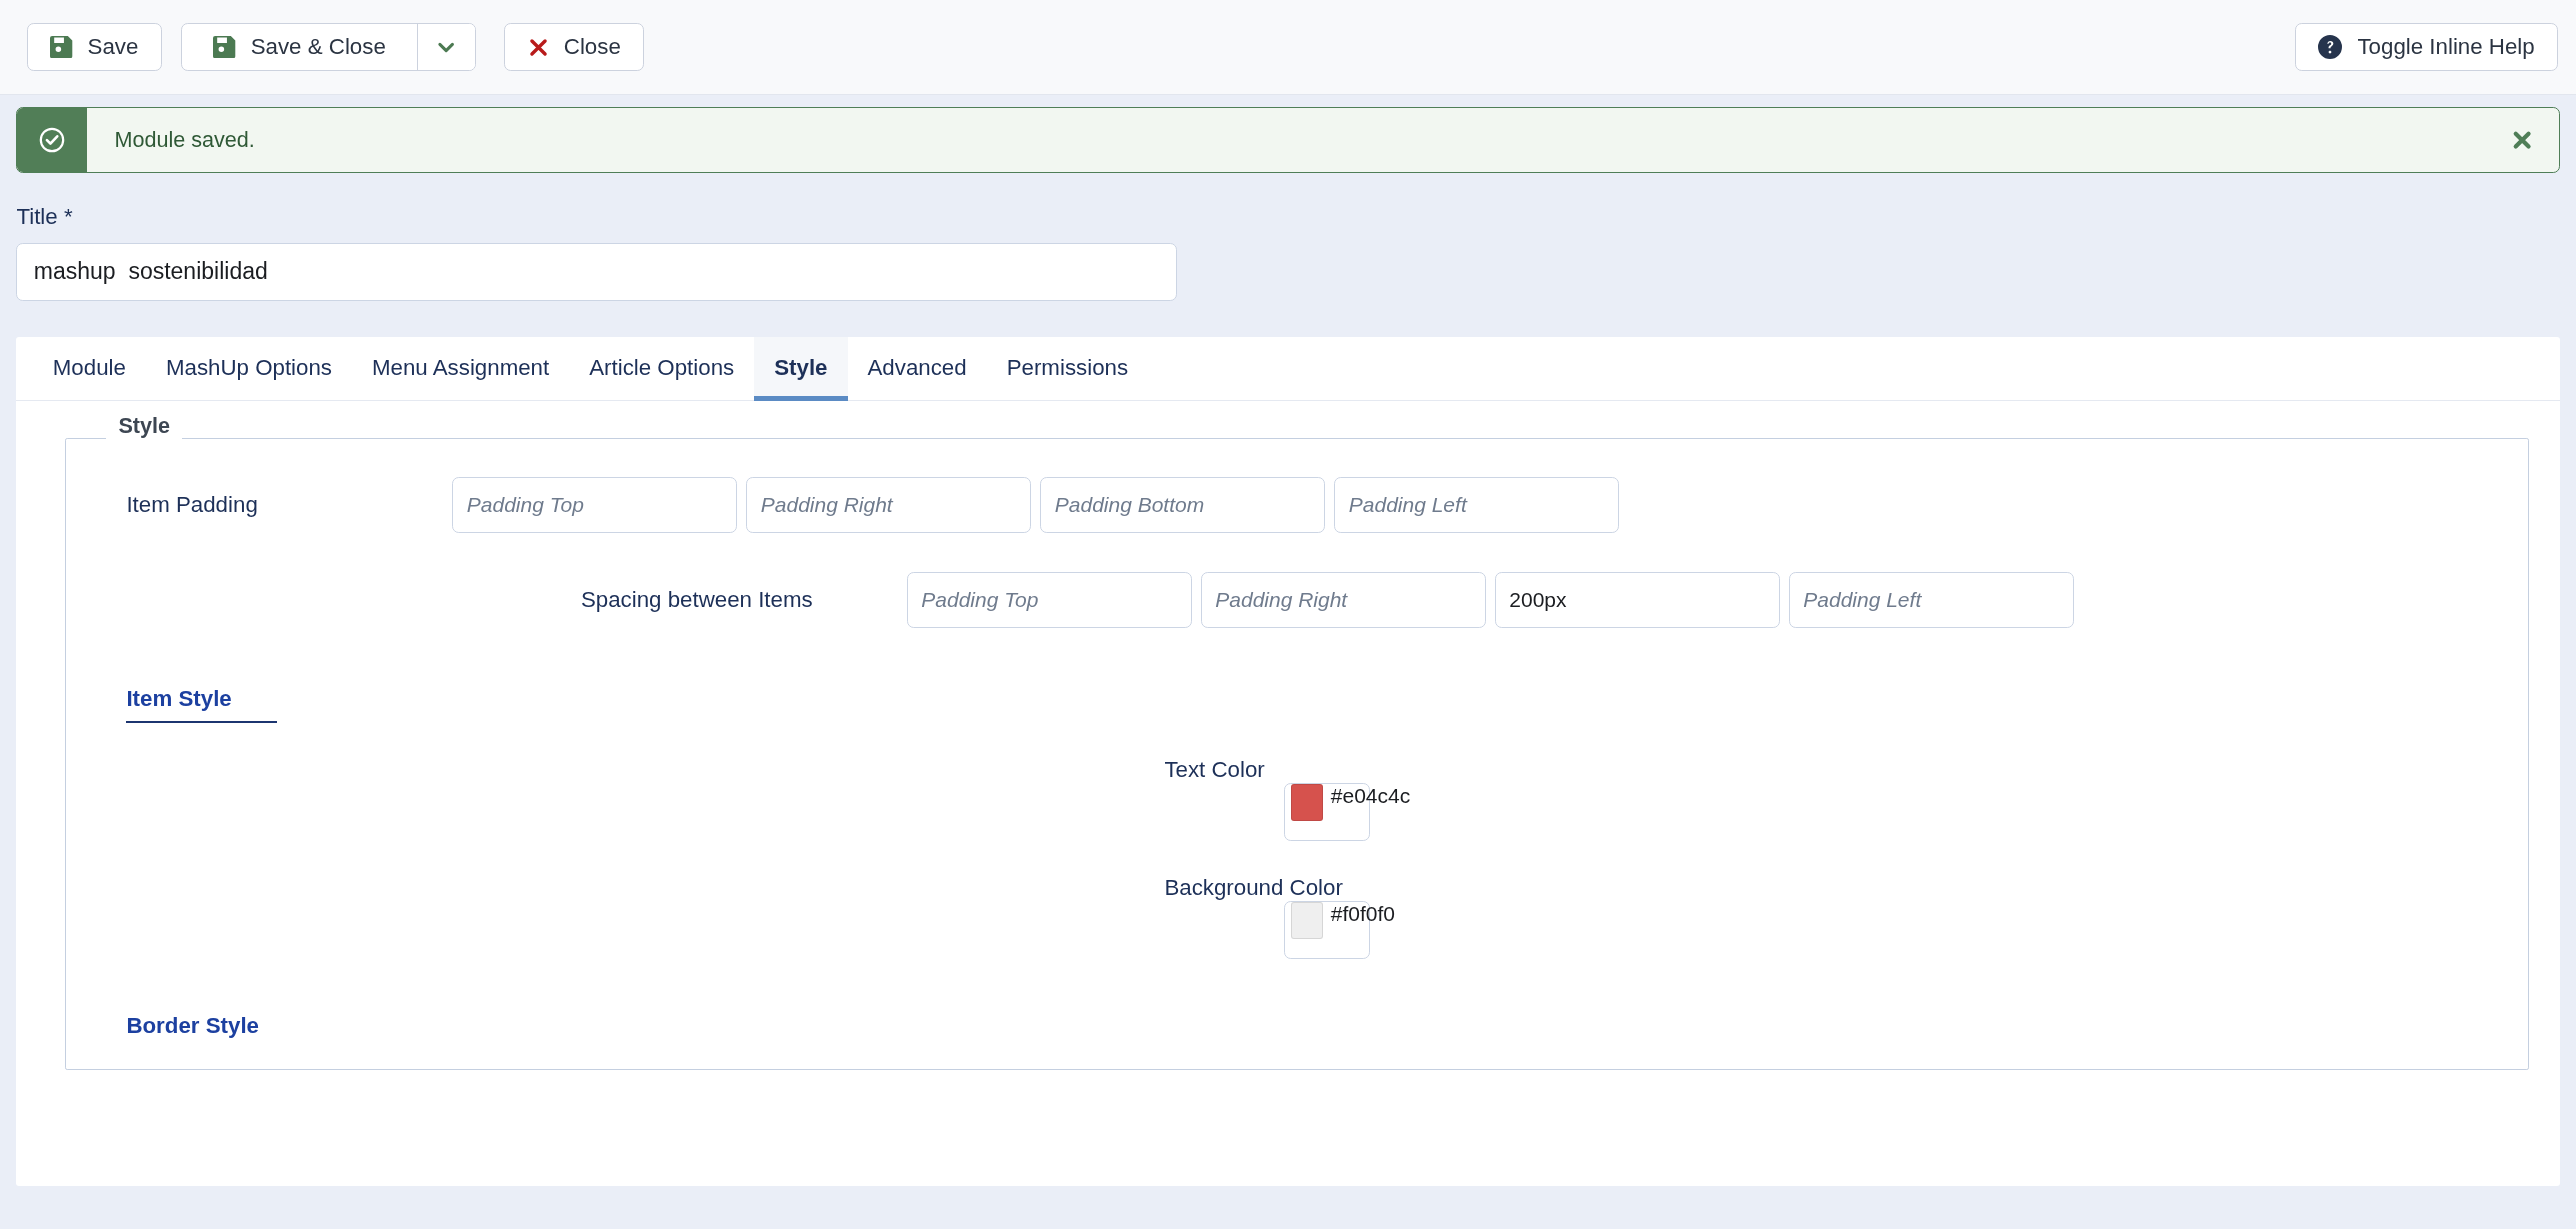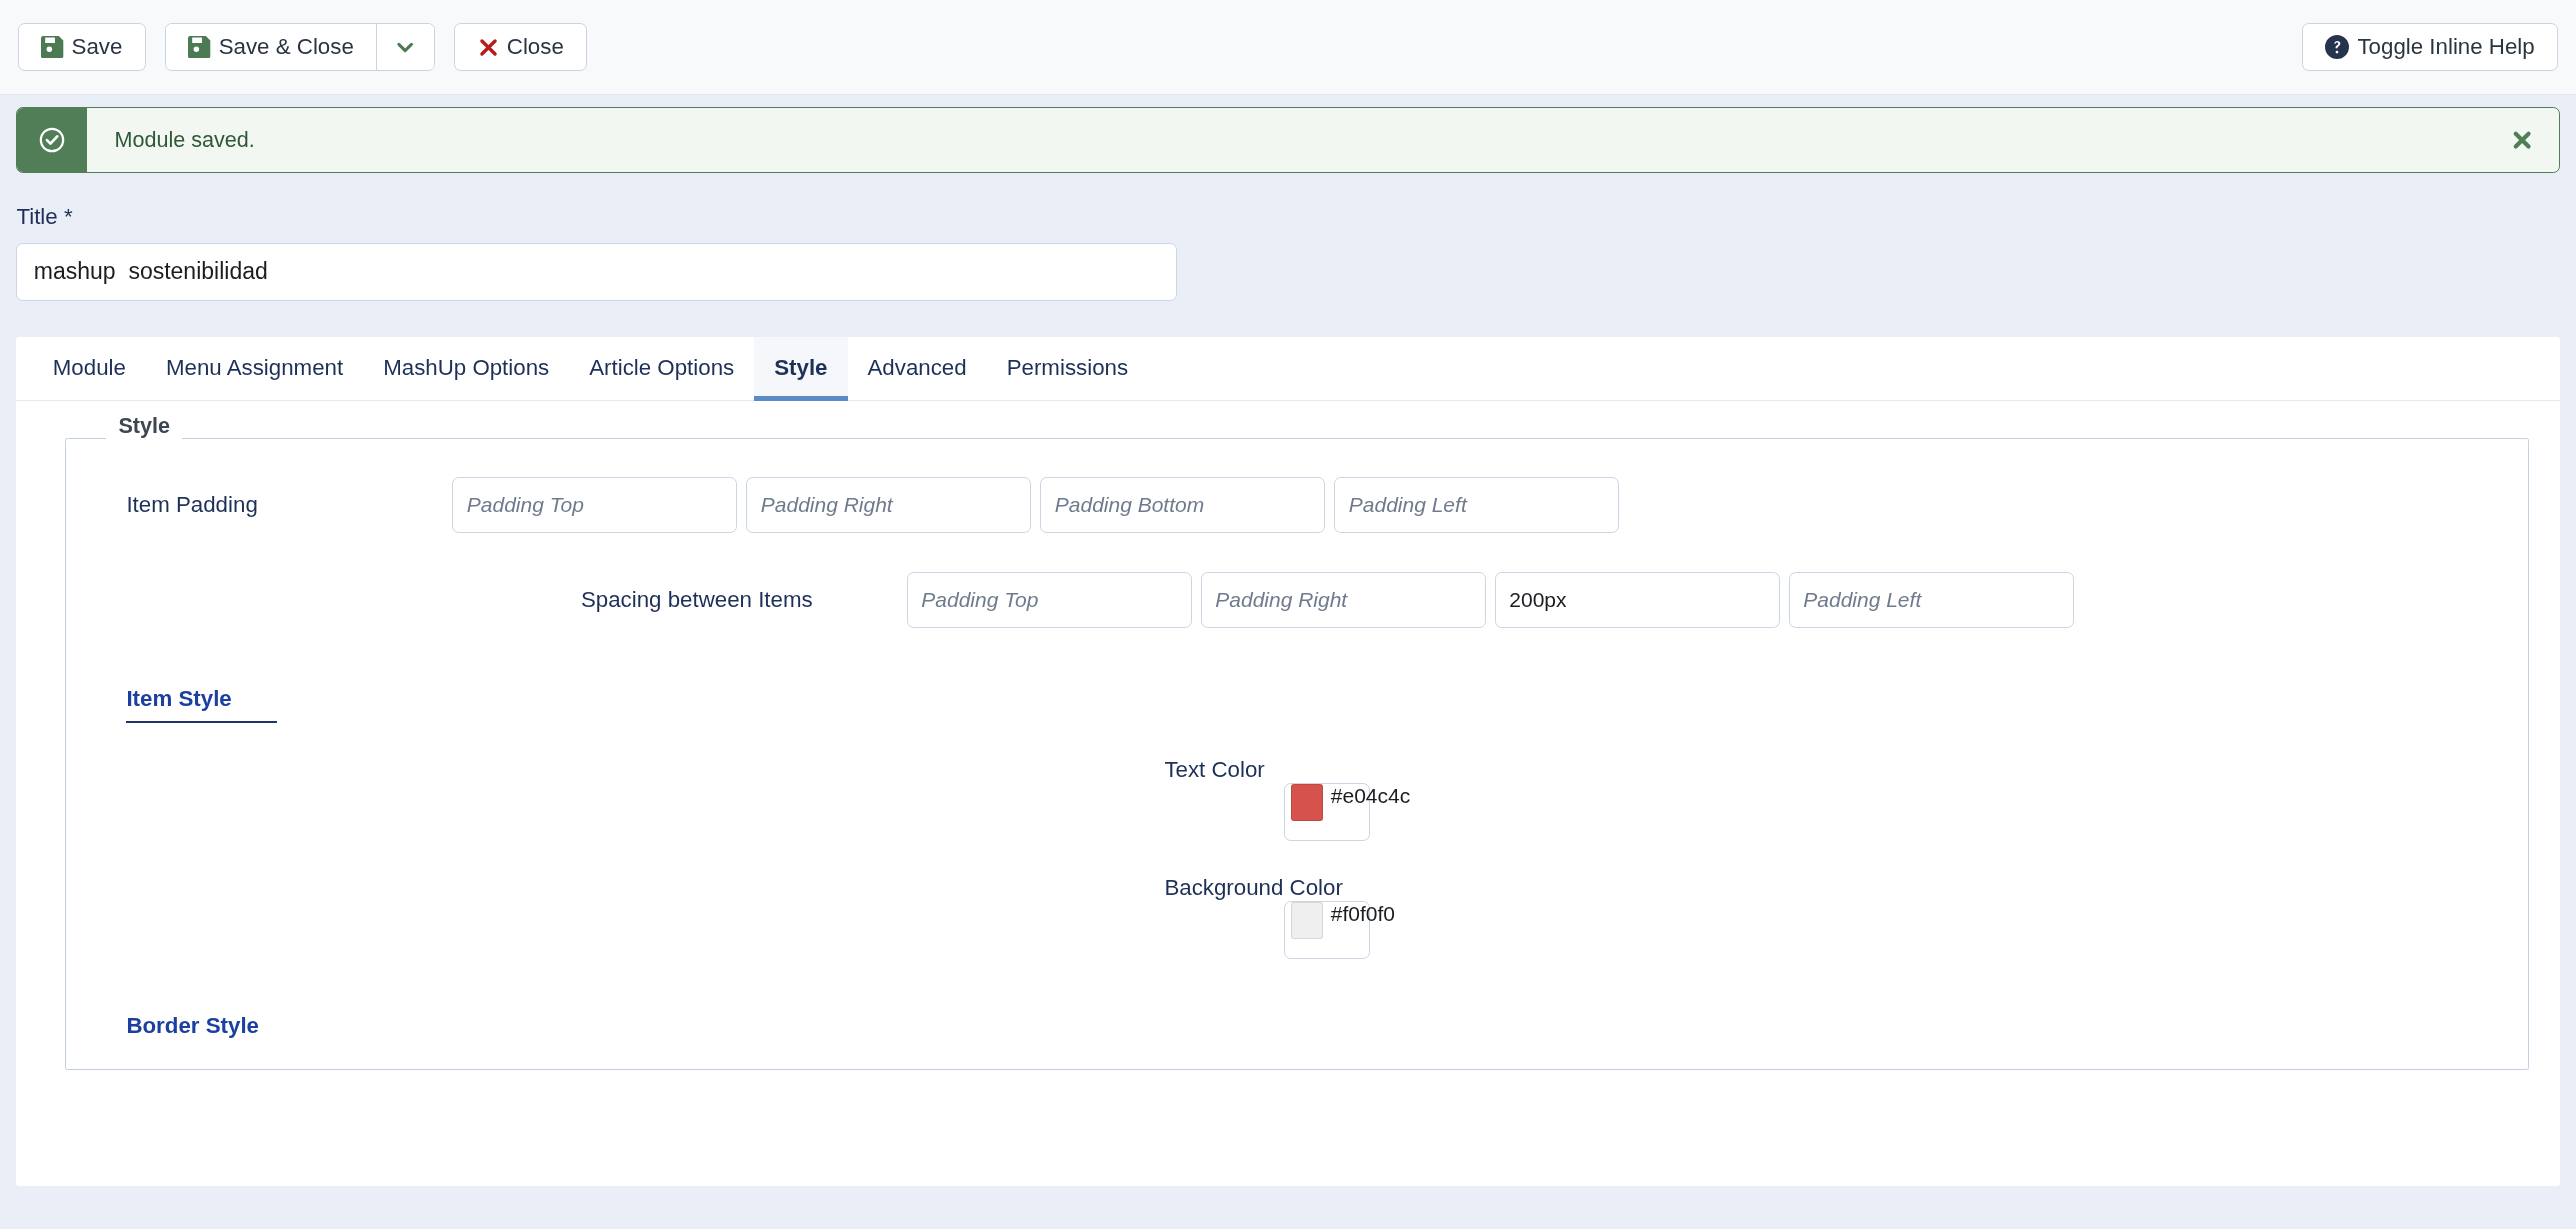--- a/index.html
+++ b/index.html
@@ -24,27 +24,28 @@
   .tb-left { display: flex; align-items: center; gap: 19.4px; }
   .tb-right { margin-left: auto; display: flex; align-items: center; }
 
   .btn {
     background: #ffffff;
     border: 0.7px solid #ccd2de;
     border-radius: 6.7px;
     height: 48px;
     display: flex;
     align-items: center;
-    gap: 8px;
+    gap: 15px;
     padding: 0 22.3px;
     font-size: 22.3px;
     color: #2b3442;
     cursor: pointer;
     white-space: nowrap;
     line-height: 1;
+    margin-left: 9px;
   }
 
   .btn-split {
     display: flex;
     background: #ffffff;
     border: 0.7px solid #ccd2de;
     border-radius: 6.7px;
     height: 48px;
     overflow: hidden;
   }
@@ -328,22 +329,22 @@
 
 <div class="title-block">
   <label class="field-label">Title *</label>
   <input class="title-input" type="text" value="mashup  sostenibilidad" style="">
 </div>
 
 <div class="card">
 
   <div class="tabs">
     <button class="tab">Module</button>
+    <button class="tab">MashUp Options</button>
     <button class="tab">Menu Assignment</button>
-    <button class="tab">MashUp Options</button>
     <button class="tab">Article Options</button>
     <button class="tab active">Style</button>
     <button class="tab">Advanced</button>
     <button class="tab">Permissions</button>
   </div>
 
   <div class="panel">
     <fieldset class="fieldset">
       <legend class="legend">Style</legend>
 

